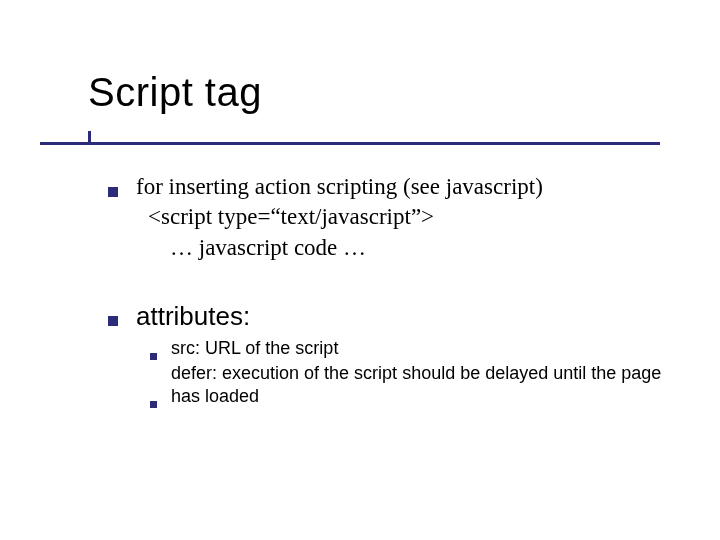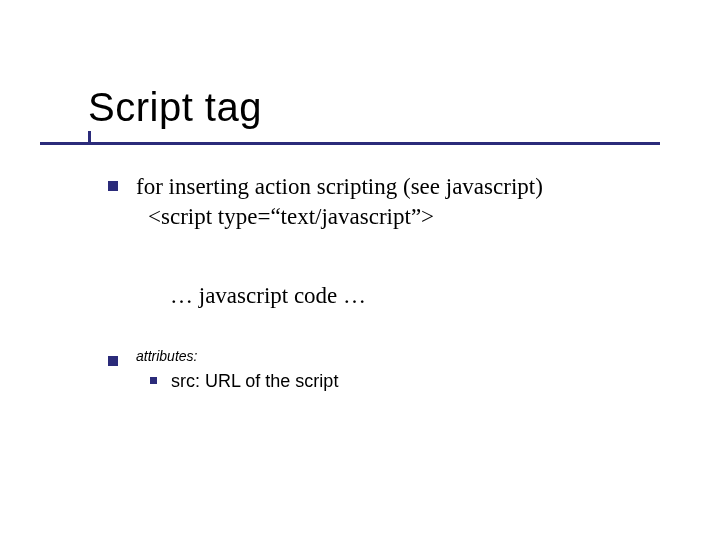--- a/index.html
+++ b/index.html
@@ -13,21 +13,21 @@
   }
   .slide {
     position: relative;
     width: 720px;
     height: 540px;
     box-sizing: border-box;
   }
   .title-block {
     position: absolute;
     left: 88px;
-    top: 85px;
+    top: 70px;
   }
   .title-text {
     font-size: 40px;
     font-weight: 400;
     letter-spacing: 0.5px;
     color: #000;
   }
   .title-bar {
     position: absolute;
     left: 40px;
@@ -45,57 +45,55 @@
     background: #2b2b7a;
   }
   .content {
     position: absolute;
     left: 108px;
     top: 172px;
     width: 560px;
   }
   .row {
     display: flex;
-    align-items: flex-start;
+    align-items: center;
     line-height: 1.32;
   }
   .bul1 {
     width: 10px;
     height: 10px;
     background: #2b2b7a;
     flex: 0 0 10px;
     margin-top: 9px;
     margin-right: 18px;
   }
   .txt-serif {
     font-family: "Times New Roman", Times, serif;
     font-size: 23px;
   }
   .txt-sans {
     font-family: Arial, Helvetica, sans-serif;
-    font-size: 14px;
-    font-style: italic;
+    font-size: 26px;
   }
   .indent1 {
     margin-left: 40px;
   }
   .indent2 {
     margin-left: 62px;
-    margin-top: 48px;
   }
   .section-gap {
     height: 36px;
   }
   .sub-list {
     margin-left: 42px;
     margin-top: 4px;
   }
   .sub-row {
     display: flex;
-    align-items: flex-start;
+    align-items: flex-end;
     line-height: 1.28;
     margin-bottom: 2px;
   }
   .bul2 {
     width: 7px;
     height: 7px;
     background: #2b2b7a;
     flex: 0 0 7px;
     margin-top: 7px;
     margin-right: 14px;
@@ -136,16 +134,20 @@
     <div class="row">
       <div class="bul1"></div>
       <div class="txt-sans">attributes:</div>
     </div>
 
     <div class="sub-list">
       <div class="sub-row">
         <div class="bul2"></div>
         <div class="txt-sub">src: URL of the script</div>
       </div>
+      <div class="sub-row">
+        <div class="bul2"></div>
+        <div class="txt-sub">defer: execution of the script should be delayed until the page has loaded</div>
+      </div>
     </div>
 
   </div>
 </div>
 
 </body></html>

